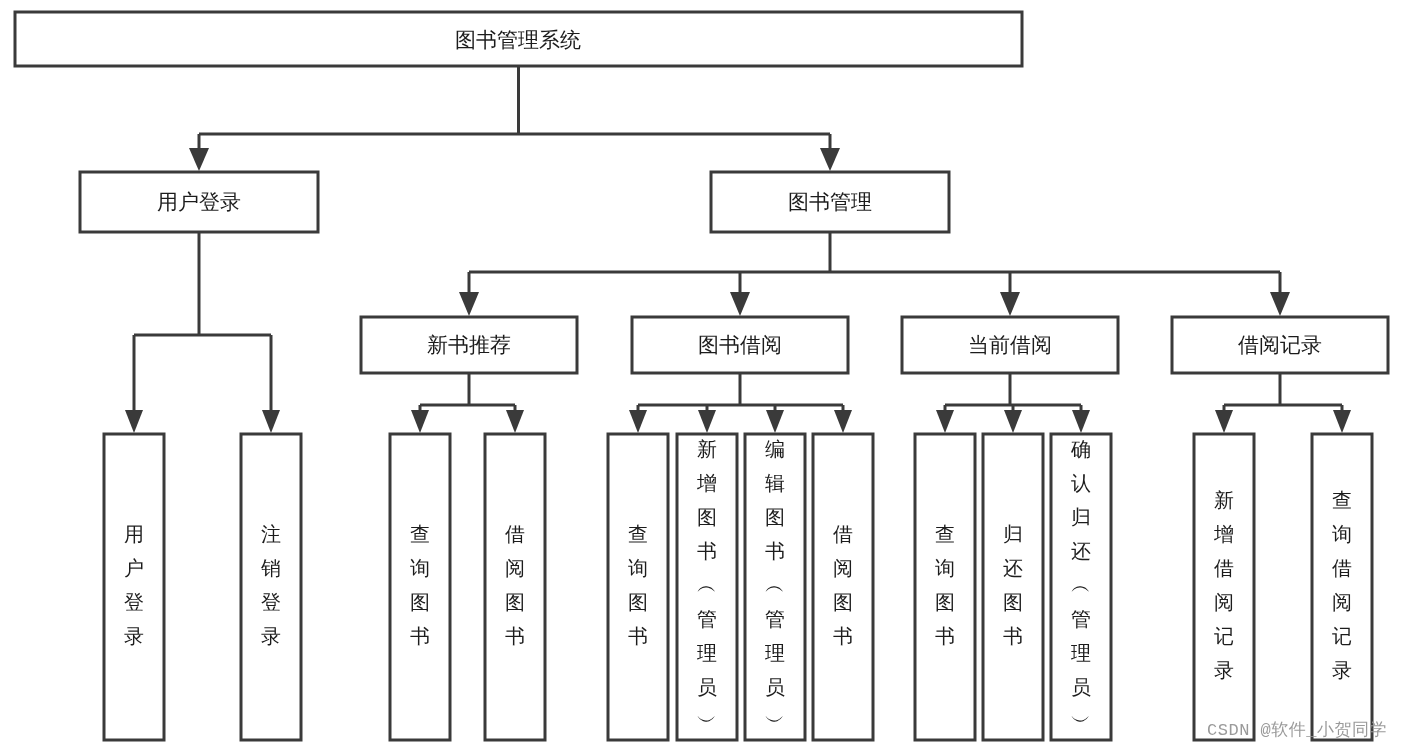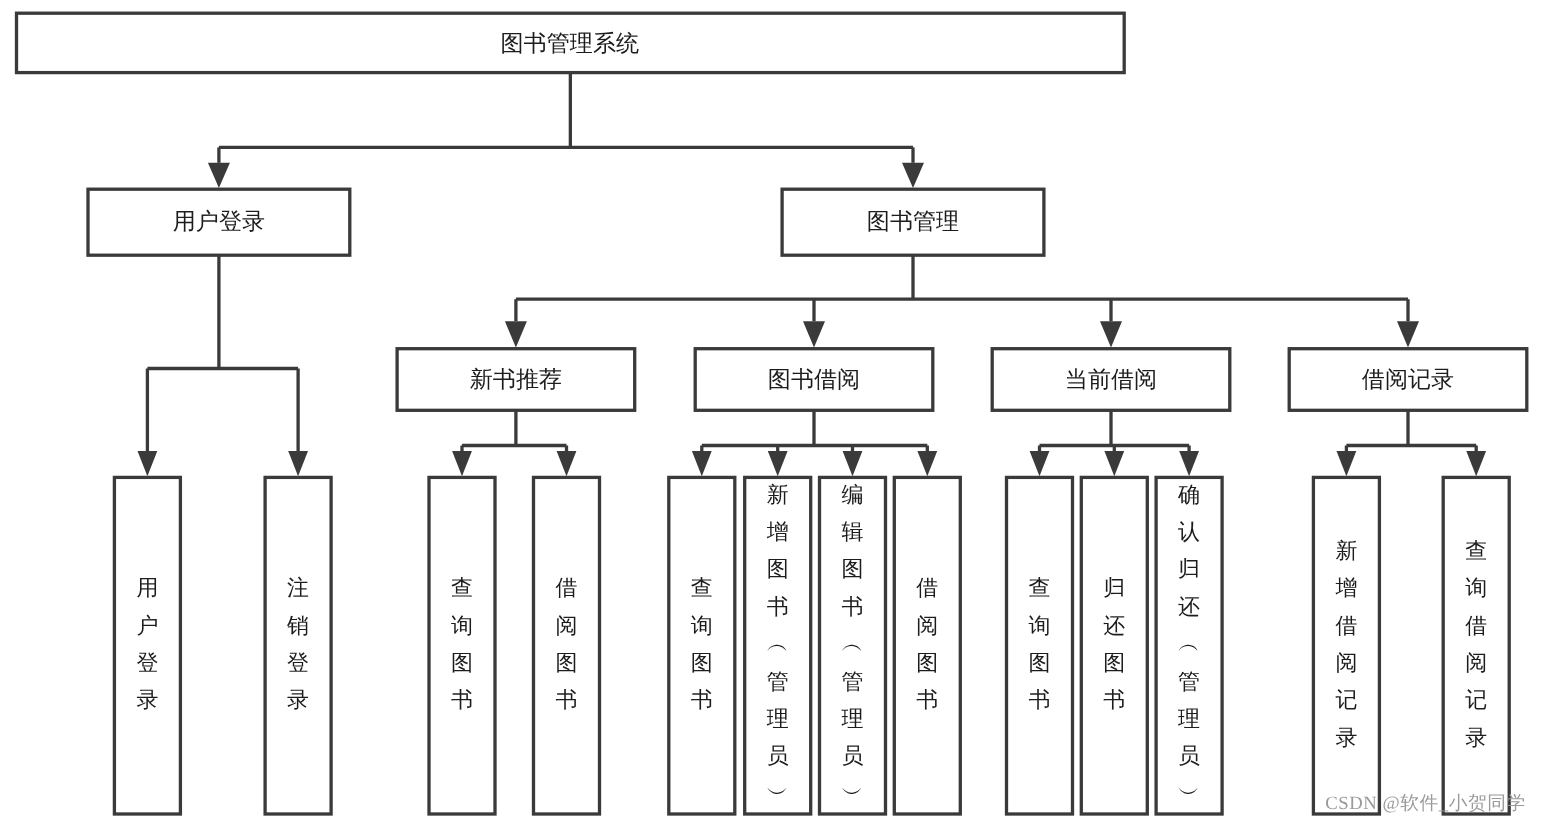--- a/index.html
+++ b/index.html
@@ -53,21 +53,21 @@
     dominant-baseline: middle;
   }
   .node-label.vertical {
     font-size: 20px;
     text-anchor: middle;
   }
   .watermark {
     position: absolute;
     right: 18px;
     bottom: 6px;
-    font-family: Liberation Serif, serif;
+    font-family: Liberation Mono, monospace;
     font-size: 17px;
     color: #9a9a9a;
     letter-spacing: 0.5px;
     white-space: nowrap;
     pointer-events: none;
   }
 </style>
 </head>
 <body>
 

